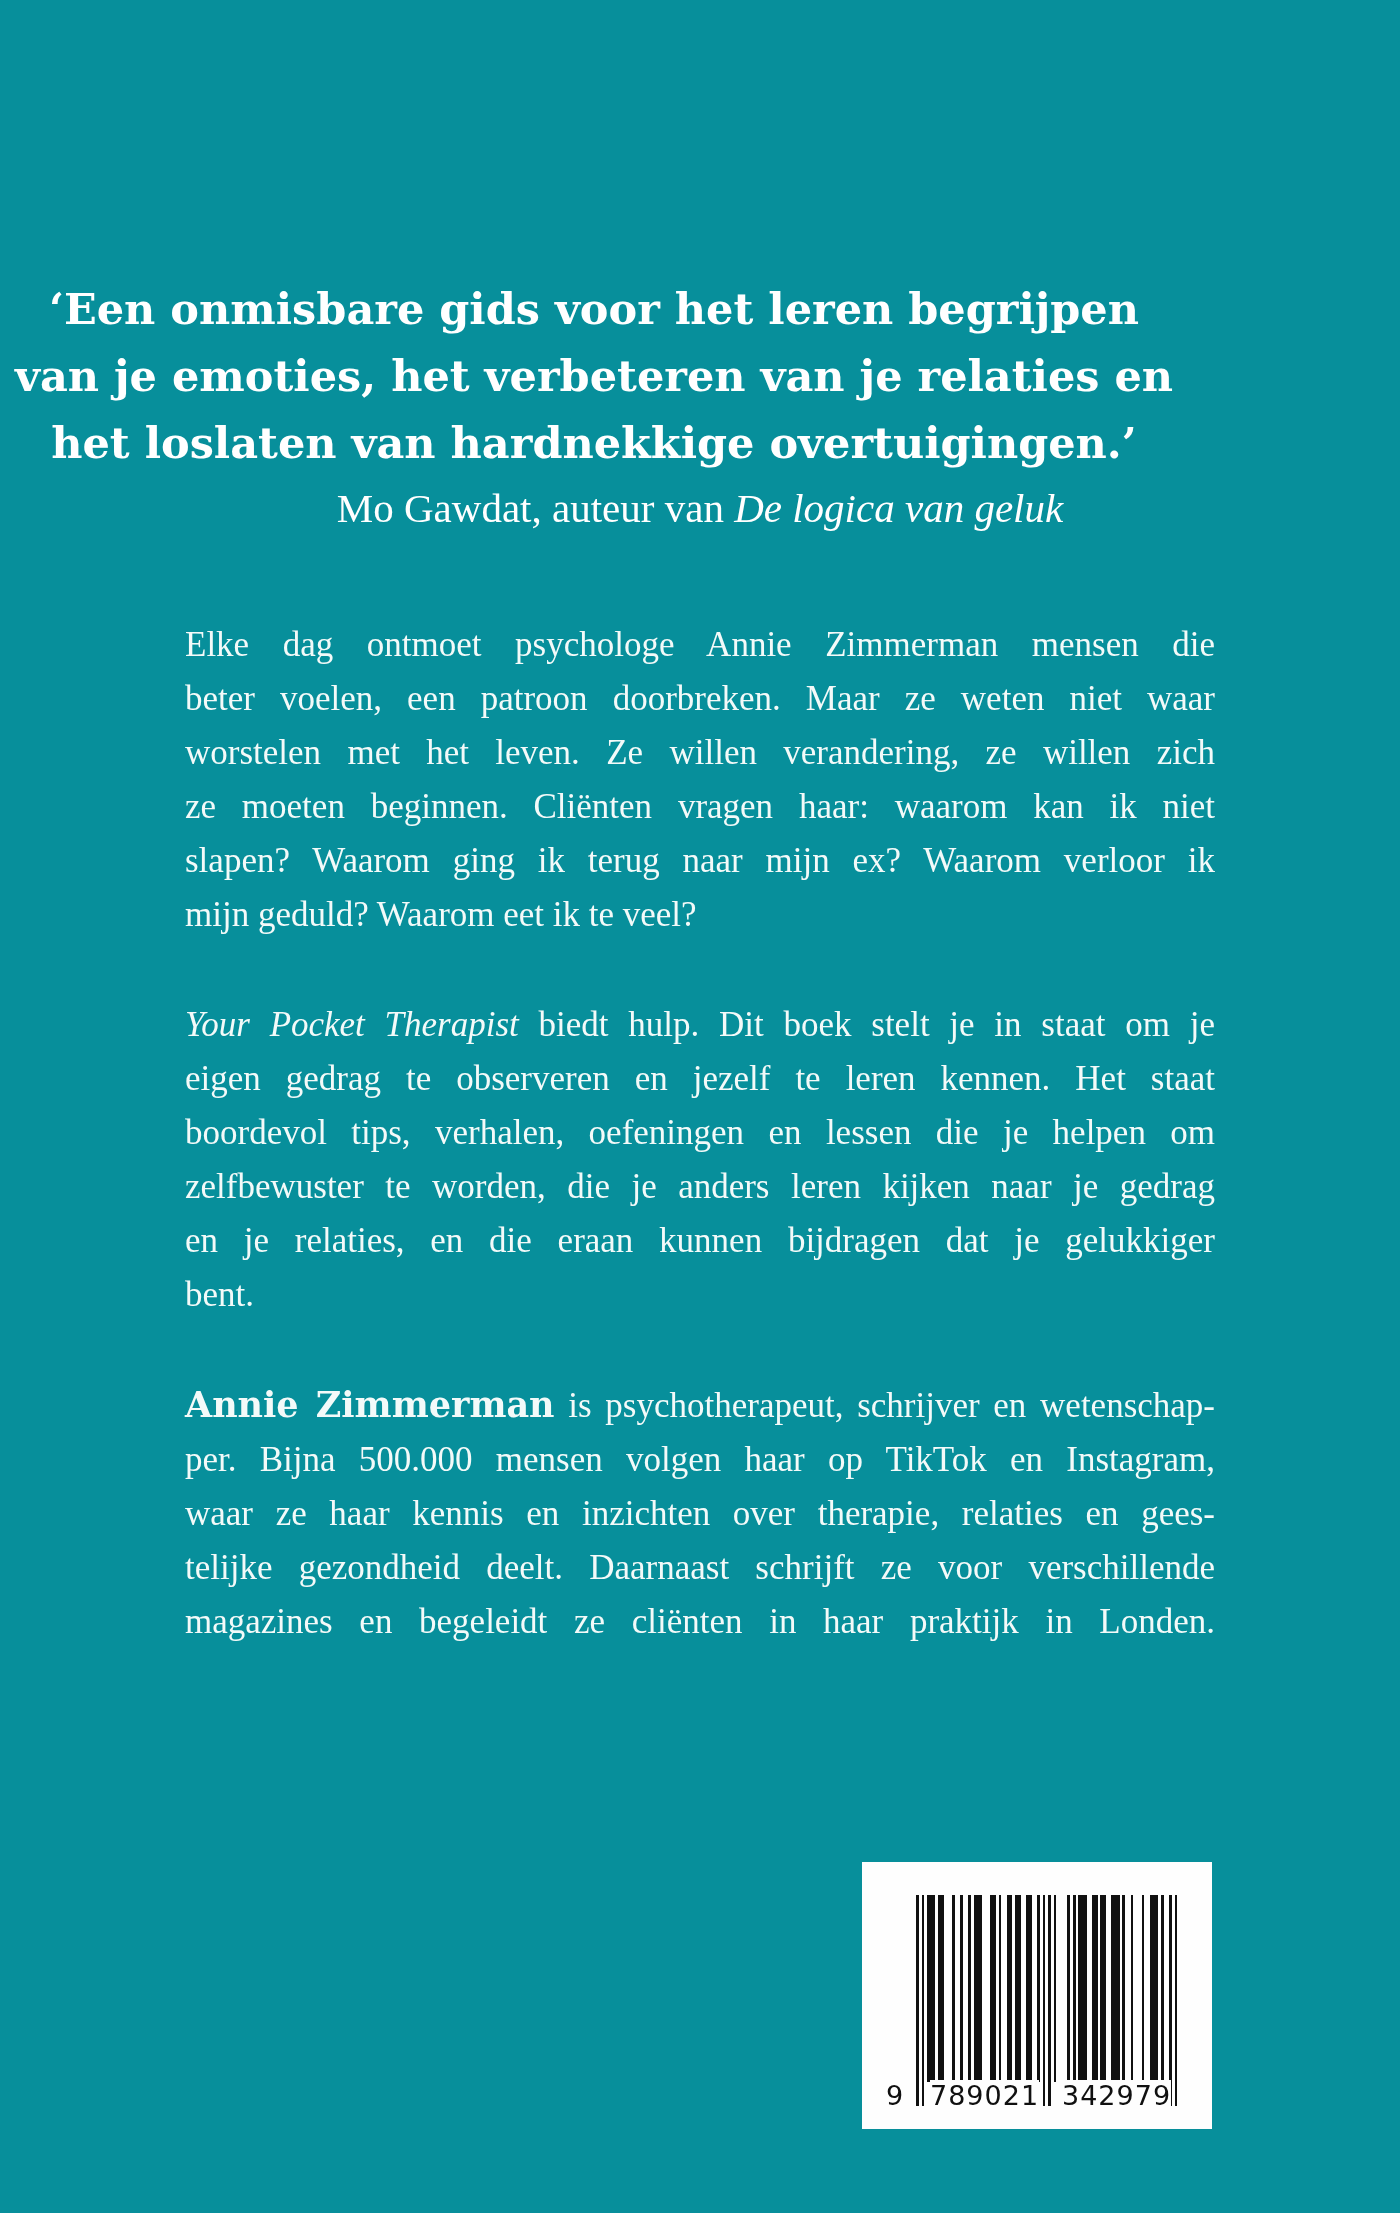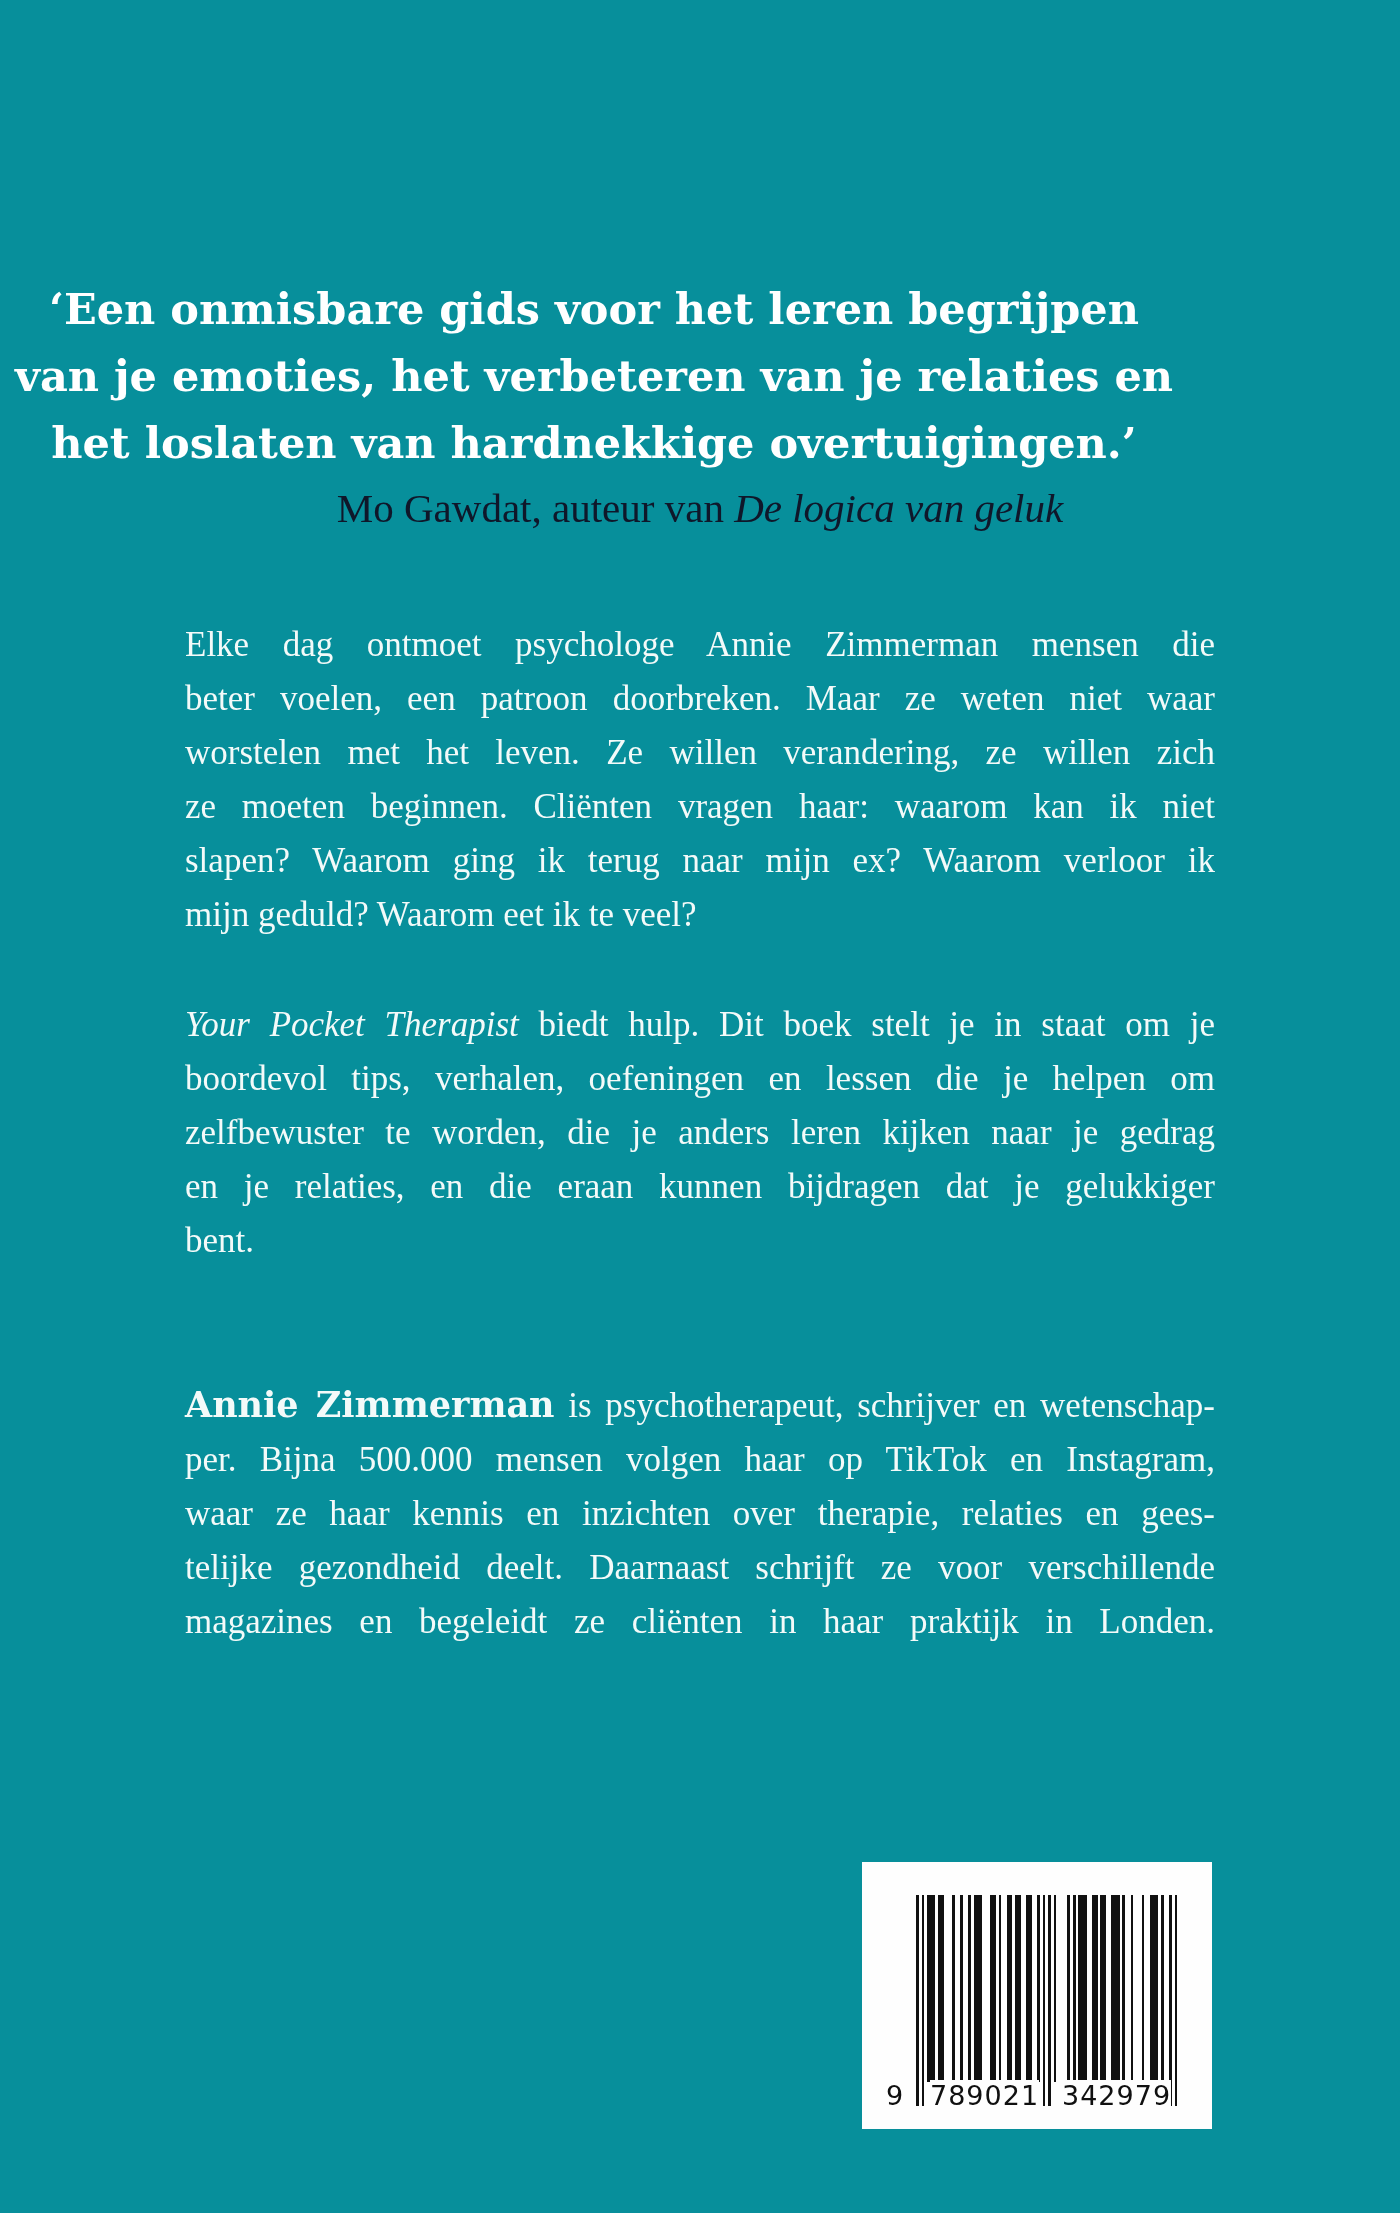--- a/index.html
+++ b/index.html
@@ -27,21 +27,21 @@
   }
   .qline { white-space: nowrap; }
 
   .attribution {
     position: absolute;
     top: 483px; left: 0; width: 1400px;
     text-align: center;
     font-family: "Liberation Serif", serif;
     font-size: 41px;
     line-height: 50px;
-    color: #0f172a;
+    color: #ffffff;
     white-space: nowrap;
   }
   .attribution .it { font-style: italic; }
 
   
   .para {
     position: absolute;
     left: 185px; width: 1030px;
     font-size: 35px;
     line-height: 54px;
@@ -110,20 +110,21 @@
     <div class="ln">Elke dag ontmoet psychologe Annie Zimmerman mensen die</div>
     <div class="ln">beter voelen, een patroon doorbreken. Maar ze weten niet waar</div>
     <div class="ln">worstelen met het leven. Ze willen verandering, ze willen zich</div>
     <div class="ln">ze moeten beginnen. Cliënten vragen haar: waarom kan ik niet</div>
     <div class="ln">slapen? Waarom ging ik terug naar mijn ex? Waarom verloor ik</div>
     <div class="ln last">mijn geduld? Waarom eet ik te veel?</div>
   </div>
 
   <div class="para" id="para-book">
     <div class="ln"><span class="lead-italic">Your Pocket Therapist</span><span> biedt hulp. Dit boek stelt je in staat om je</span></div>
+    <div class="ln">eigen gedrag te observeren en jezelf te leren kennen. Het staat</div>
     <div class="ln">boordevol tips, verhalen, oefeningen en lessen die je helpen om</div>
     <div class="ln">zelfbewuster te worden, die je anders leren kijken naar je gedrag</div>
     <div class="ln">en je relaties, en die eraan kunnen bijdragen dat je gelukkiger</div>
     <div class="ln last">bent.</div>
   </div>
 
   <div class="para" id="para-bio">
     <div class="ln"><span class="lead-bold">Annie Zimmerman</span><span> is psychotherapeut, schrijver en wetenschap-</span></div>
     <div class="ln">per. Bijna 500.000 mensen volgen haar op TikTok en Instagram,</div>
     <div class="ln">waar ze haar kennis en inzichten over therapie, relaties en gees-</div>

